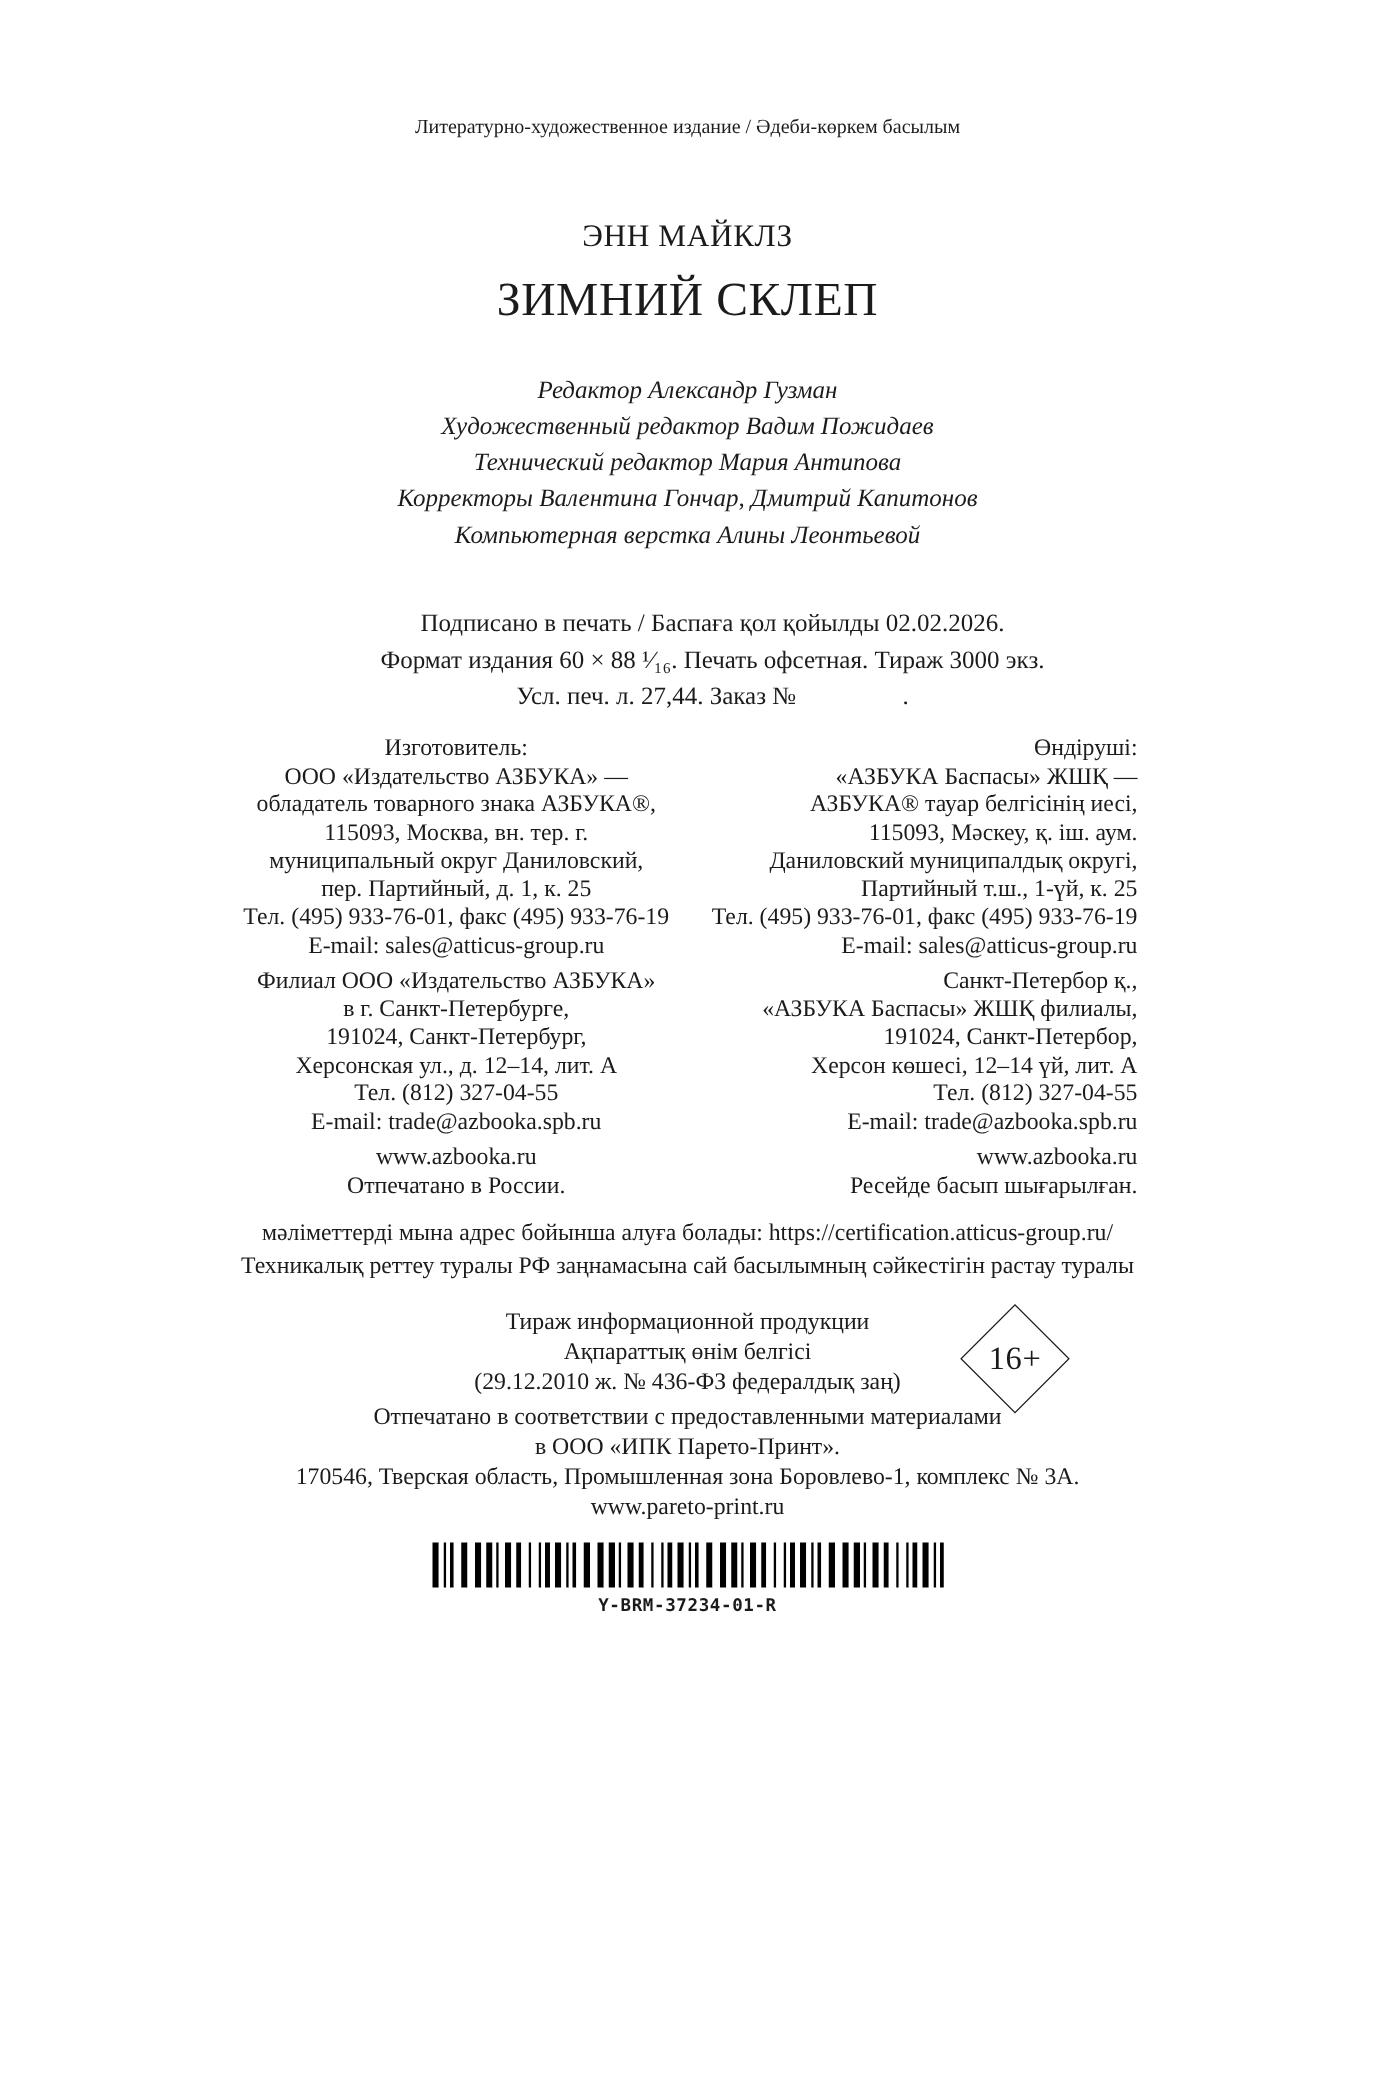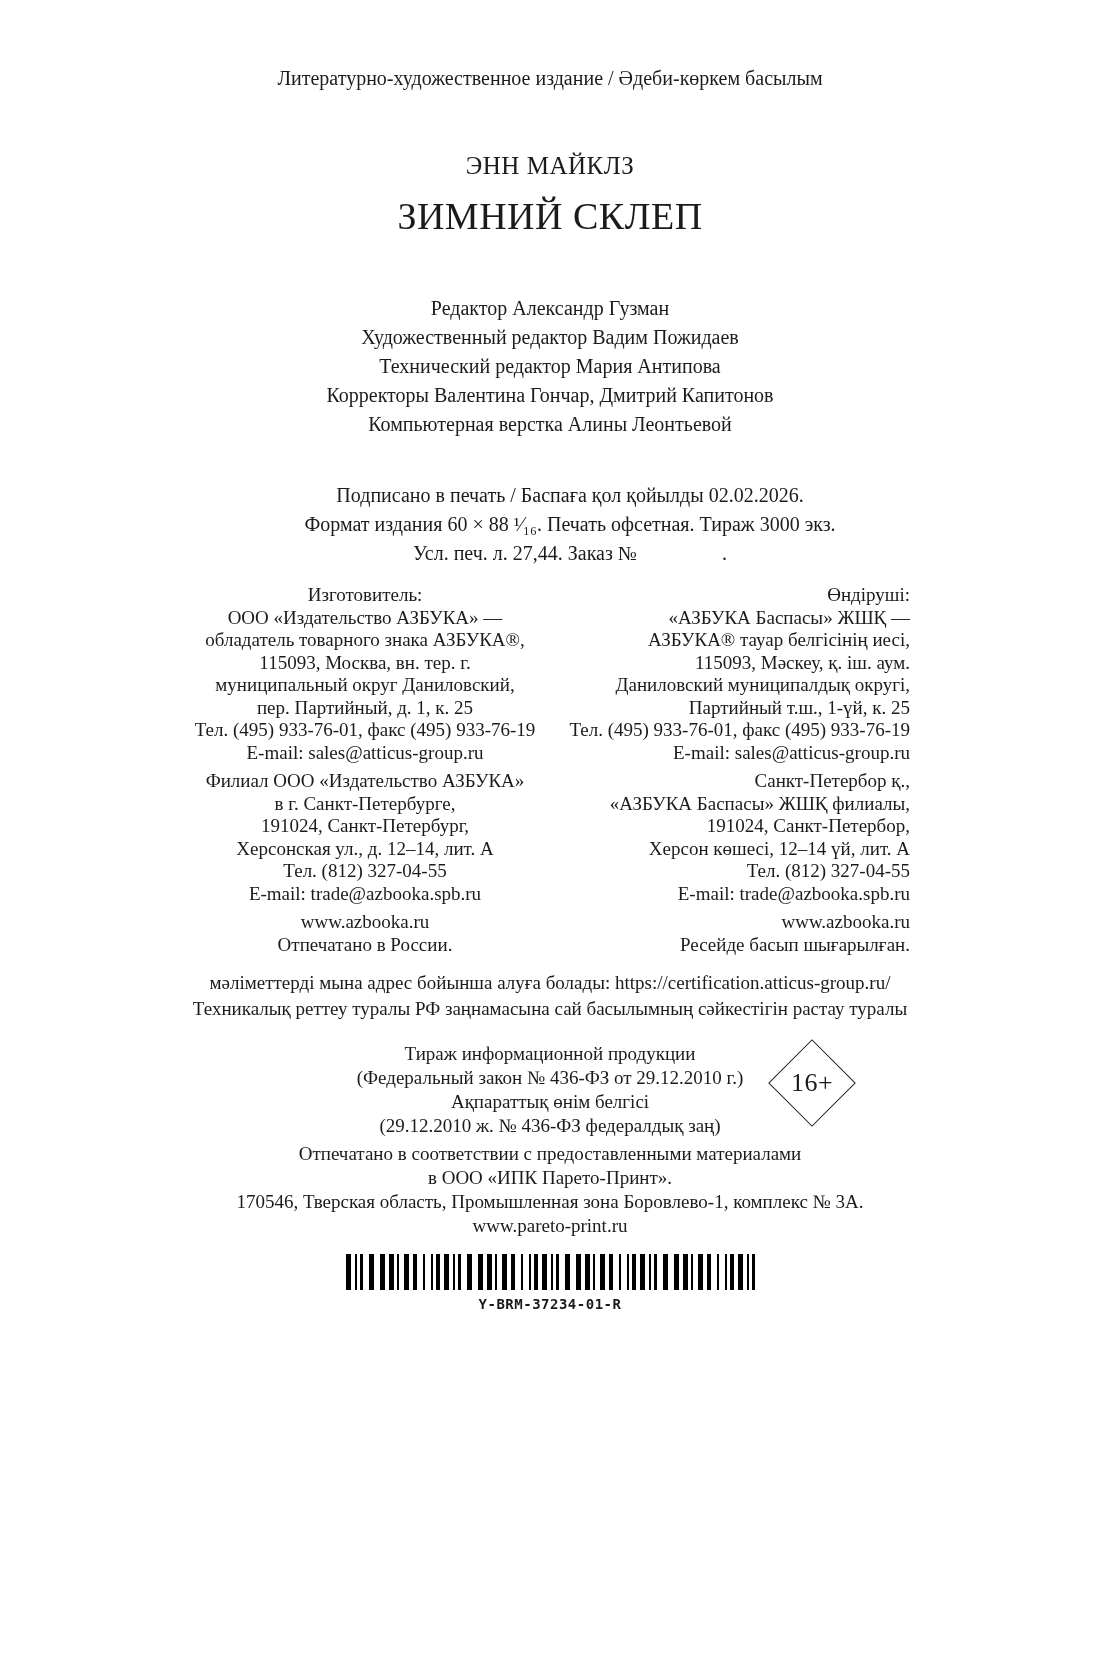--- a/index.html
+++ b/index.html
@@ -9,41 +9,42 @@
     width: 1100px;
     height: 1669px;
     margin: 0 auto;
     background: #ffffff;
     color: #1b1b1b;
     font-family: "Liberation Serif", "DejaVu Serif", serif;
     text-align: center;
     overflow: hidden;
   }
   .edition-line {
-    padding-top: 66px;
-    font-size: 20px;
+    padding-top: 90px;
+    font-size: 16px;
     line-height: 24px;
   }
   .author {
     margin-top: 62px;
     font-size: 25px;
     letter-spacing: 0.5px;
     font-weight: normal;
   }
   .title {
     margin-top: 14px;
     font-size: 38px;
     line-height: 44px;
     letter-spacing: 0.5px;
     font-weight: normal;
   }
   .credits {
-    margin-top: 56px;
+    margin-top: 36px;
     font-size: 20px;
     line-height: 29px;
+    font-style: italic;
   }
   .print-info {
     margin-top: 42px;
     font-size: 20px;
     line-height: 29px;
     padding-left: 40px;
   }
   .columns {
     margin-top: 16px;
     display: flex;
@@ -181,21 +182,20 @@
     </div>
   </div>
 
   <div class="certification">
     <div class="ln">мәліметтерді мына адрес бойынша алуға болады: https://certification.atticus-group.ru/</div>
     <div class="ln">Техникалық реттеу туралы РФ заңнамасына сай басылымның сәйкестігін растау туралы</div>
   </div>
 
   <div class="info-sign">
     <div class="ln">Тираж информационной продукции</div>
-    <div class="ln">(Федеральный закон № 436-ФЗ от 29.12.2010 г.)</div>
     <div class="ln">Ақпараттық өнім белгісі</div>
     <div class="ln">(29.12.2010 ж. № 436-ФЗ федералдық заң)</div>
     <div class="diamond">
       <span>16+</span>
     </div>
   </div>
 
   <div class="printer">
     <div class="ln">Отпечатано в соответствии с предоставленными материалами</div>
     <div class="ln">в ООО «ИПК Парето-Принт».</div>

